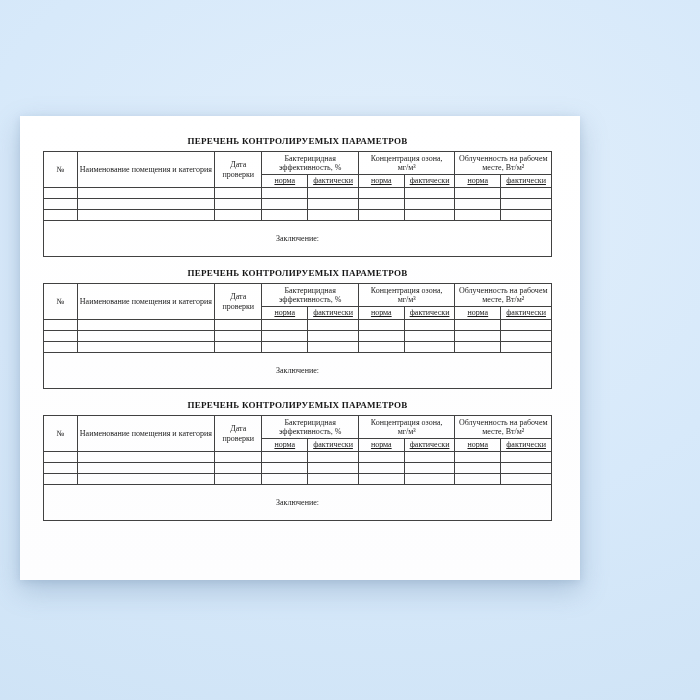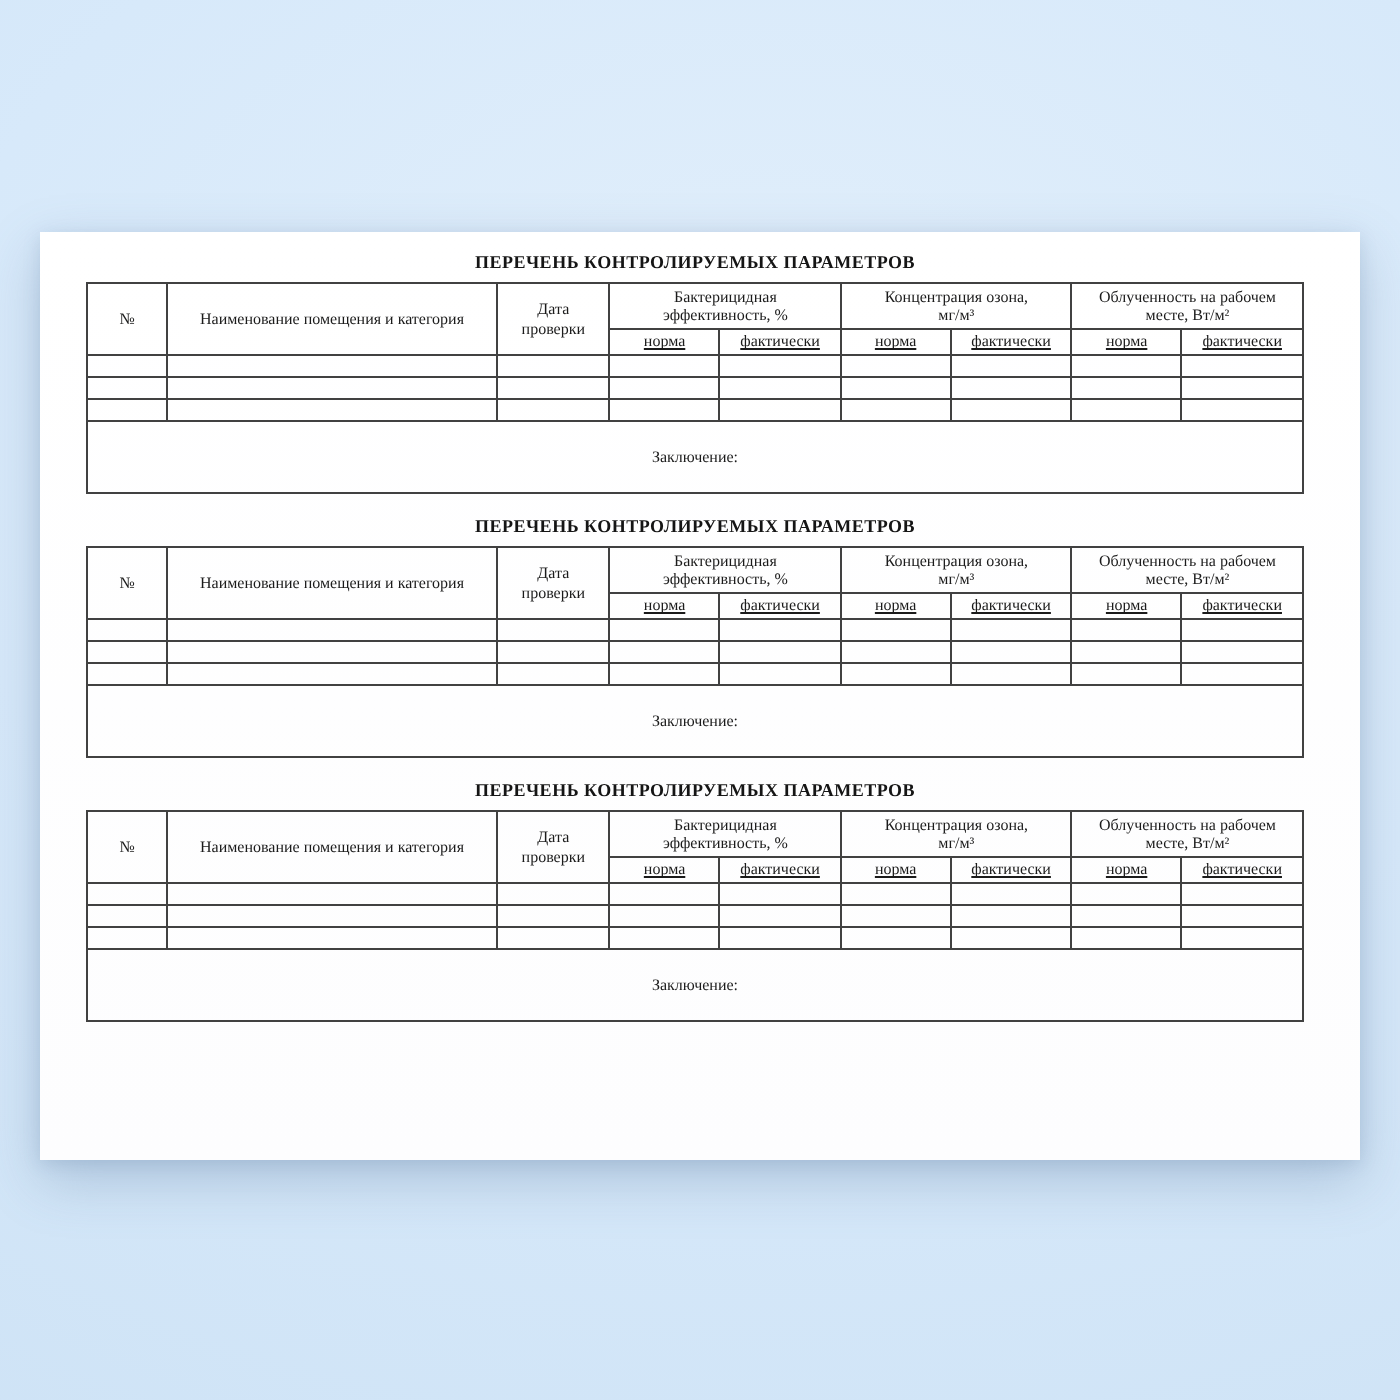--- a/index.html
+++ b/index.html
@@ -6,24 +6,24 @@
   body {
     width: 700px; height: 700px; overflow: hidden;
     font-family: "Liberation Serif", "DejaVu Serif", serif;
   }
   .scene {
     position: relative; width: 700px; height: 700px;
     background: radial-gradient(120% 90% at 55% 30%, #e2effb 0%, #d7e9fa 50%, #cde2f5 100%);
   }
   .sheet {
     position: absolute; left: 20px; top: 116px;
-    width: 660px; height: 464px; box-sizing: border-box;
+    width: 560px; height: 464px; box-sizing: border-box;
     background: linear-gradient(180deg, #ffffff 0%, #fdfdfe 100%);
     box-shadow: 0 10px 26px rgba(90, 120, 160, 0.32), 0 2px 8px rgba(90, 120, 160, 0.18);
-    padding: 10px 28px 0 23px;
+    padding: 20px 28px 0 23px;
   }
   .block { margin-bottom: 11px; }
   .tbl-title {
     margin: 0 0 5px 0;
     font-size: 9px; font-weight: bold; letter-spacing: 0.25px;
     text-align: center; color: #151515;
   }
   table.params {
     width: 100%; border-collapse: collapse; table-layout: fixed;
   }

